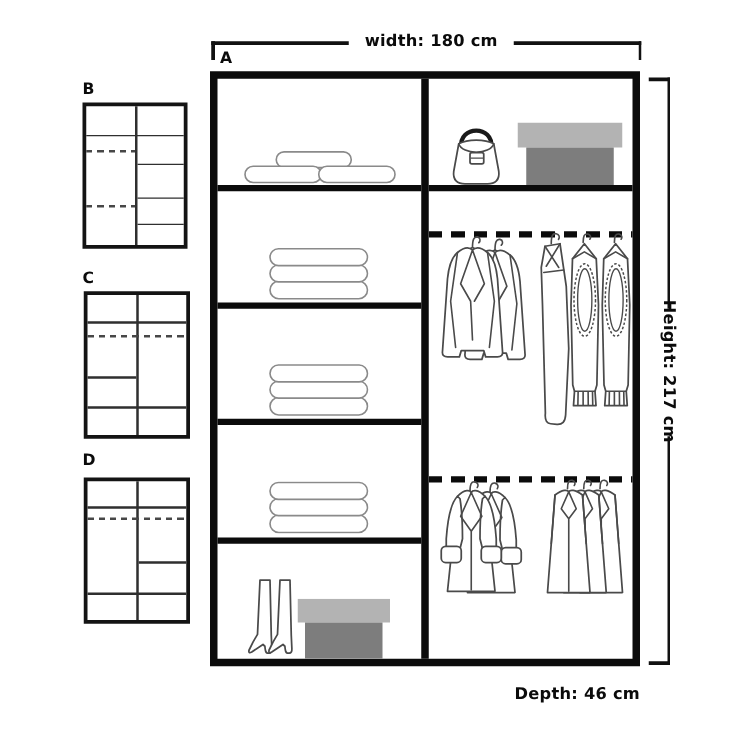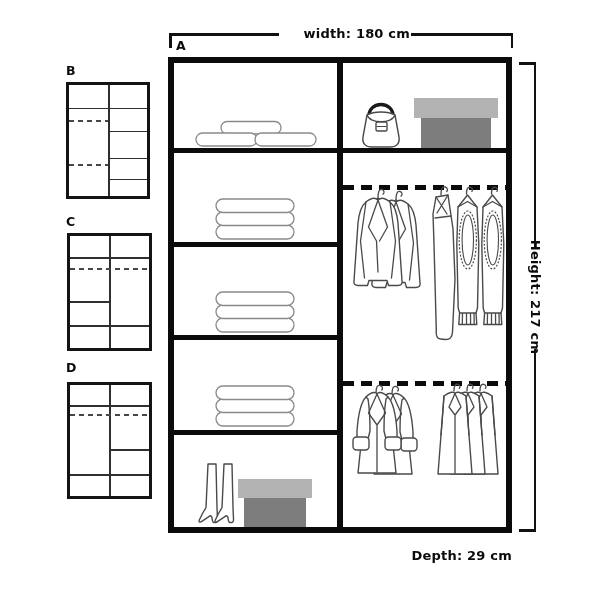--- a/index.html
+++ b/index.html
@@ -42,34 +42,34 @@
     transform:translate(-50%,-50%) rotate(90deg);
     transform-origin:center center;
   }
 </style>
 </head>
 <body>
 
 <div>
   <div class="dimline" style="left:169px;top:33px;width:2.5px;height:15px;"></div>
   <div class="dimline" style="left:169px;top:33px;width:110px;height:2.5px;"></div>
-  <div class="dimtext" style="left:280px;top:26px;width:130px;text-align:right;">width: 180 cm</div>
+  <div class="dimtext" style="left:280px;top:26px;width:130px;text-align:center;">width: 180 cm</div>
   <div class="dimline" style="left:411px;top:33px;width:102px;height:2.5px;"></div>
   <div class="dimline" style="left:510.5px;top:33px;width:2.5px;height:15px;"></div>
 </div>
 
 <div>
   <div class="dimline" style="left:519px;top:62px;width:17px;height:2.5px;"></div>
   <div class="dimline" style="left:533.5px;top:62px;width:2.5px;height:185px;"></div>
   <div class="dimtext rot90" style="left:535px;top:297px;">Height: 217 cm</div>
   <div class="dimline" style="left:533.5px;top:349px;width:2.5px;height:182px;"></div>
   <div class="dimline" style="left:519px;top:529px;width:17px;height:2.5px;"></div>
 </div>
 
-<div class="dimtext" style="left:380px;top:548px;width:132px;text-align:right;">Depth: 29 cm</div>
+<div class="dimtext" style="left:380px;top:548px;width:132px;text-align:right;">Depth: 46 cm</div>
 
 <div class="variant-letter" style="left:176px;top:38px;">A</div>
 
 <div class="wardrobe">
 
   <div class="divider" style="left:163px;top:0;width:6px;height:464px;"></div>
   <div class="divider" style="left:0;top:85px;width:163px;height:5px;"></div>
   <div class="divider" style="left:0;top:179px;width:163px;height:5px;"></div>
   <div class="divider" style="left:0;top:272px;width:163px;height:5px;"></div>
   <div class="divider" style="left:0;top:367px;width:163px;height:5px;"></div>

